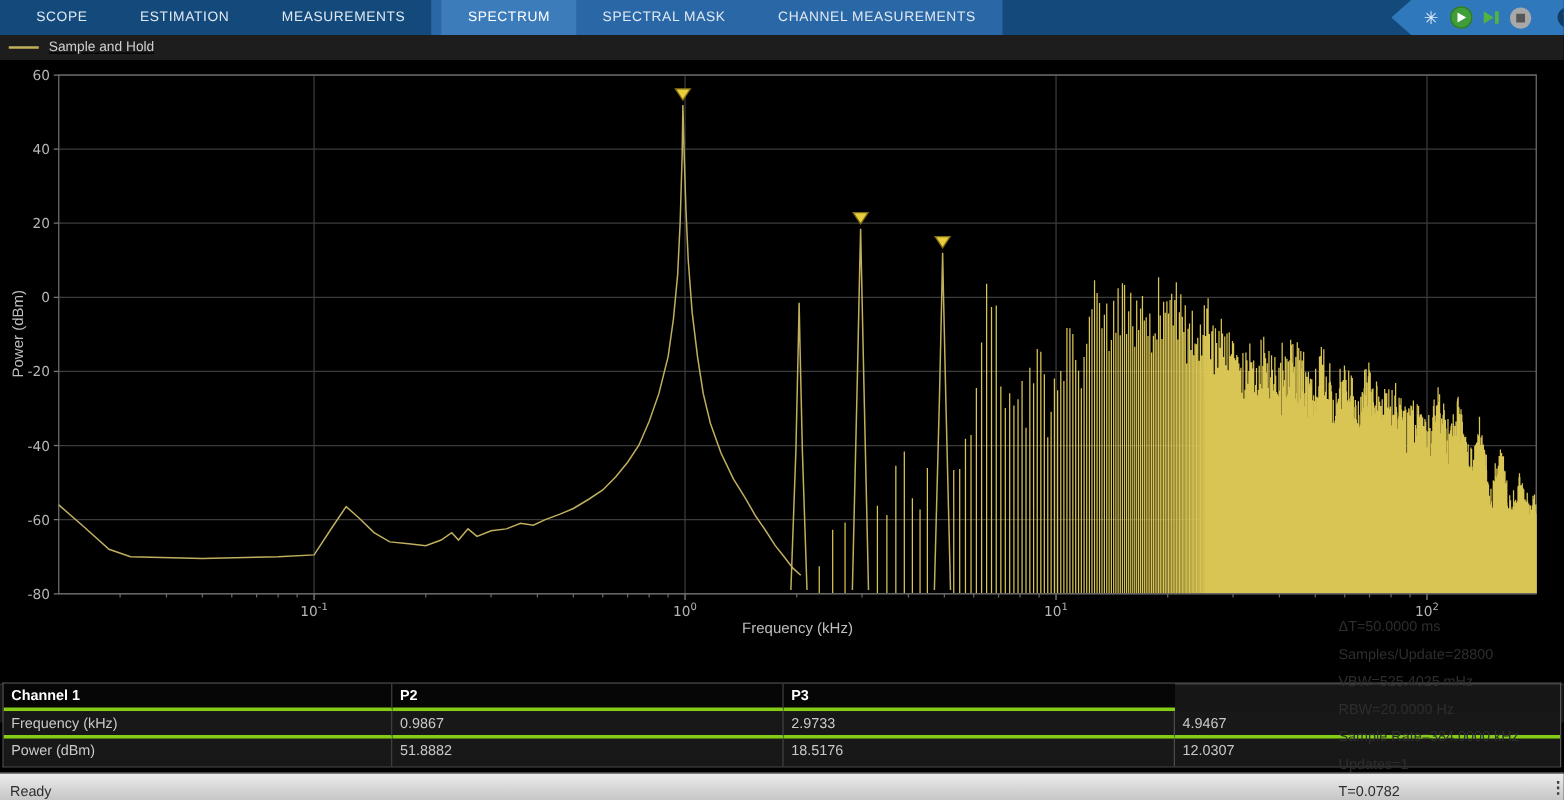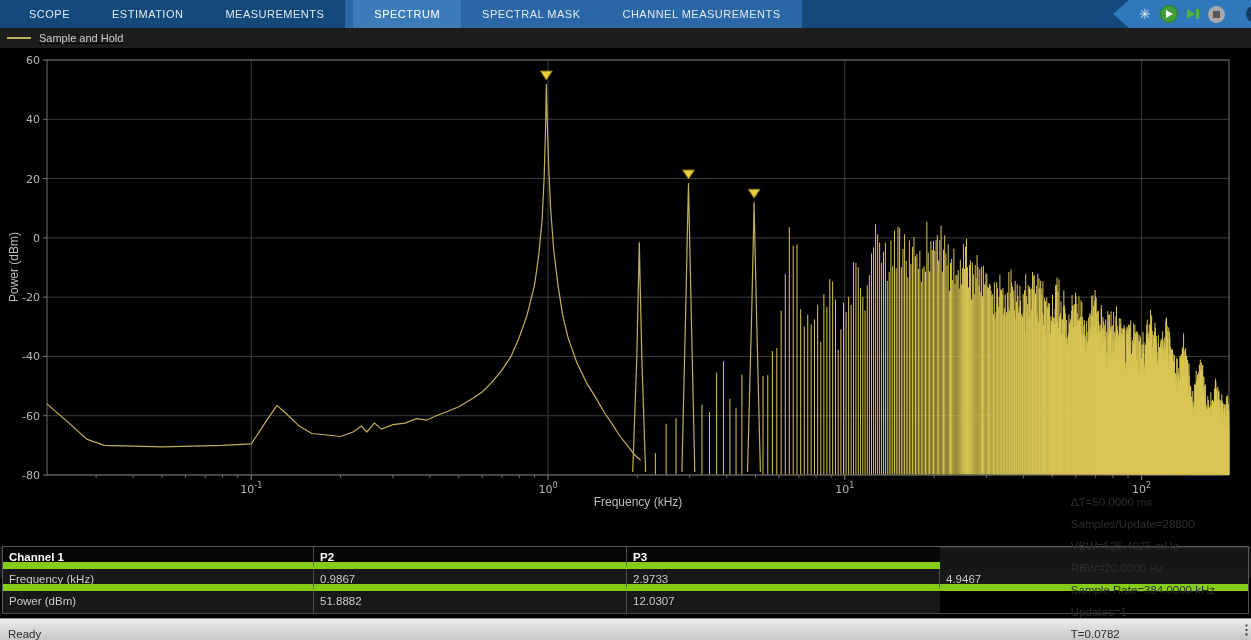--- a/index.html
+++ b/index.html
@@ -34,21 +34,21 @@
   .plot-region{position:absolute;top:48px;left:0;width:1251px;height:597px;background:#000;}
   #plot-svg{position:absolute;top:0;left:0;}
   .xlabel{position:absolute;left:47px;width:1182px;top:447px;text-align:center;color:#bdbdbd;font-size:12px;}
   .ylabel{position:absolute;left:14px;top:219px;transform:translate(-50%,-50%) rotate(-90deg);color:#bdbdbd;font-size:12px;white-space:nowrap;}
 
   
   .peaks-bar{position:absolute;top:515px;left:0;width:100%;height:31px;background:#161616;border-top:1px solid #2e2e2e;display:flex;align-items:center;box-sizing:border-box;margin-top:32px;}
   .peaks-title{margin-left:18px;font-size:12px;color:#e8e8e8;}
   .peaks-table{position:absolute;top:546px;left:2px;width:1247px;border:1px solid #555;border-bottom:1px solid #4a4a4a;box-sizing:border-box;}
   .prow{display:grid;grid-template-columns:311px 313px 313px 1fr;height:22px;}
-  .pcell{border-right:1px solid #4a4a4a;border-bottom:7px solid #84cc16;line-height:21px;padding-left:6px;font-size:11.5px;color:#c9c9c9;background:#181818;overflow:hidden;box-sizing:border-box;}
+  .pcell{border-right:1px solid #4a4a4a;border-bottom:3px solid #84cc16;line-height:21px;padding-left:6px;font-size:11.5px;color:#c9c9c9;background:#181818;overflow:hidden;box-sizing:border-box;}
   .pcell:last-child{border-right:none;}
   .prow.header .pcell{background:#060606;color:#fff;font-weight:bold;}
   .prow:last-child .pcell{border-bottom:none;}
 
   
   .statusbar{position:absolute;bottom:0;left:0;width:100%;height:22px;background:linear-gradient(#ececec,#c6c6c6);border-top:1px solid #8f8f8f;font-size:11.5px;color:#2e2e2e;display:flex;align-items:flex-end;box-sizing:border-box;}
   .status-left{margin-left:8px;}
   .status-right{position:absolute;right:68px;display:flex;gap:10px;white-space:nowrap;flex-direction:column;}
   .kebab{position:absolute;right:30px;top:3px;color:#3c3c3c;font-size:13px;font-weight:bold;cursor:pointer;}
   .grip{position:absolute;right:8px;top:6px;color:#8b8b6b;font-size:9px;cursor:pointer;}
@@ -183,20 +183,21 @@
     </div>
     <div class="prow">
       <div class="pcell">Frequency (kHz)</div>
       <div class="pcell">0.9867</div>
       <div class="pcell">2.9733</div>
       <div class="pcell">4.9467</div>
     </div>
     <div class="prow">
       <div class="pcell">Power (dBm)</div>
       <div class="pcell">51.8882</div>
+      <div class="pcell">18.5176</div>
       <div class="pcell">12.0307</div>
     </div>
   </div>
 
   <div class="statusbar">
     <span class="status-left">Ready</span>
     <span class="status-right">
       <span>ΔT=50.0000 ms</span>
       <span>Samples/Update=28800</span>
       <span>VBW=525.4025 mHz</span>

